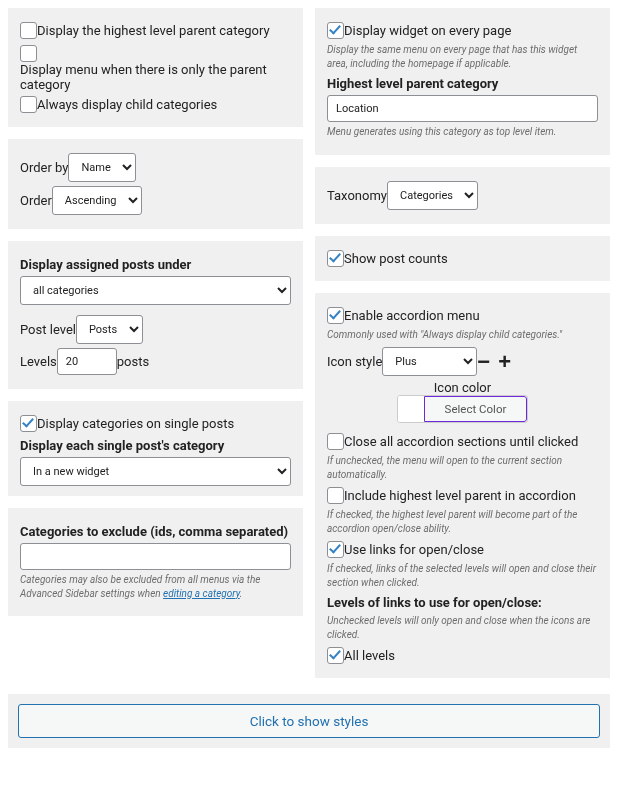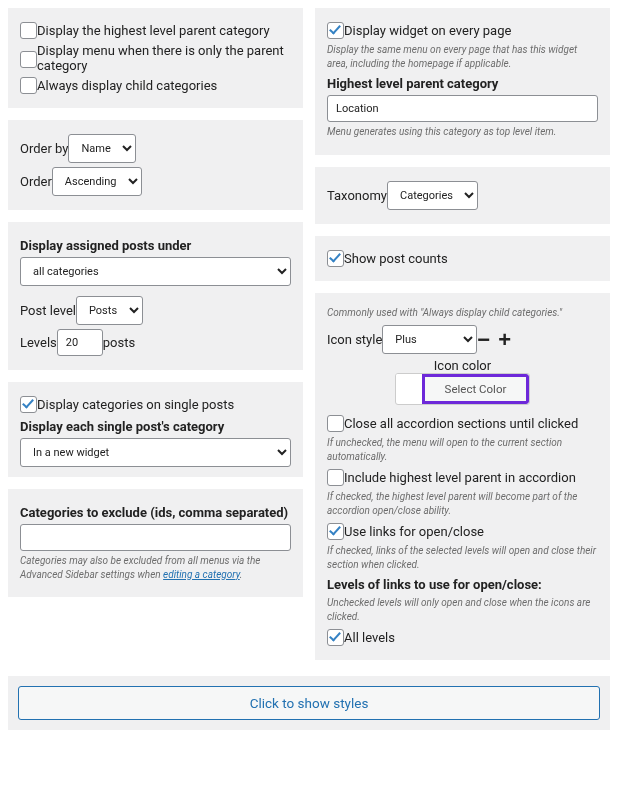--- a/index.html
+++ b/index.html
@@ -25,40 +25,41 @@
   .panel {
     background: #f0f0f1;
     padding: 10px 12px;
   }
   .row {
     display: flex;
     align-items: center;
     margin: 4px 0;
   }
   .row-top {
-    align-items: center;
+    align-items: flex-start;
+    flex-direction: column;
   }
   .field-label {
     margin: 6px 0 4px 0;
     font-weight: bold;
   }
   input[type=text], select {
     font-family: inherit;
     font-size: 11px;
     padding: 6px 8px;
     border: 1px solid #8c8f94;
     border-radius: 3px;
     background: #fff;
     color: #222;
   }
   input.full {
     width: 100%;
   }
   input.num {
-    width: 46px;
+    width: 60px;
   }
   .help {
     color: #6d6d6d;
     font-style: italic;
     font-size: 10px;
     line-height: 1.35;
     margin: 3px 0 6px 0;
   }
   .checkbox {
     position: relative;
@@ -96,21 +97,21 @@
   .swatch {
     width: 26px;
     height: 26px;
     background: #fff;
     border: 0;
     display: inline-block;
   }
   .color-btn {
     font-size: 11.5px;
     padding: 5px 20px;
-    border: 3px solid #6d28d9;
+    border: 1px solid #6d28d9;
     background: #f6f7f7;
     border-radius: 0 3px 3px 0;
     color: #555;
   }
   .color-wrap {
     display: inline-flex;
     border: 1px solid #ccc;
     border-radius: 3px;
     background: #fff;
     overflow: hidden;
@@ -238,20 +239,24 @@
     </div>
 
     <div class="panel">
       <div class="row">
         <span class="checkbox checked"></span>
         <label>Show post counts</label>
       </div>
     </div>
 
     <div class="panel">
+      <div class="row">
+        <span class="checkbox checked"></span>
+        <label>Enable accordion menu</label>
+      </div>
       <div class="help">Commonly used with "Always display child categories."</div>
 
       <div class="row">
         <label>Icon style</label>
         <select style="min-width:95px">
           <option>Plus</option>
         </select>
         <span class="icon-preview">
           <span>−</span>
           <span>+</span>

